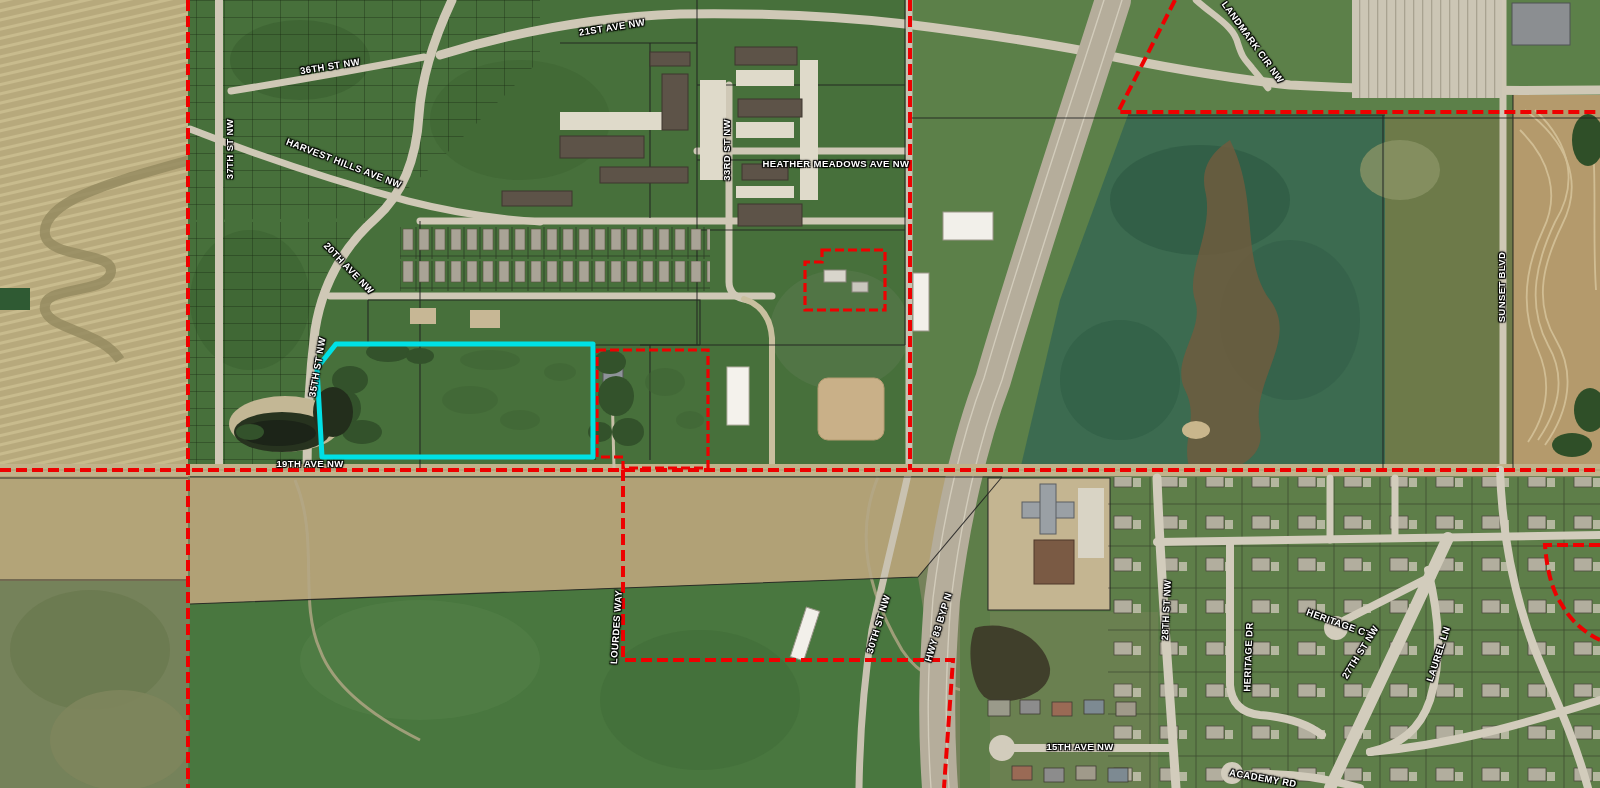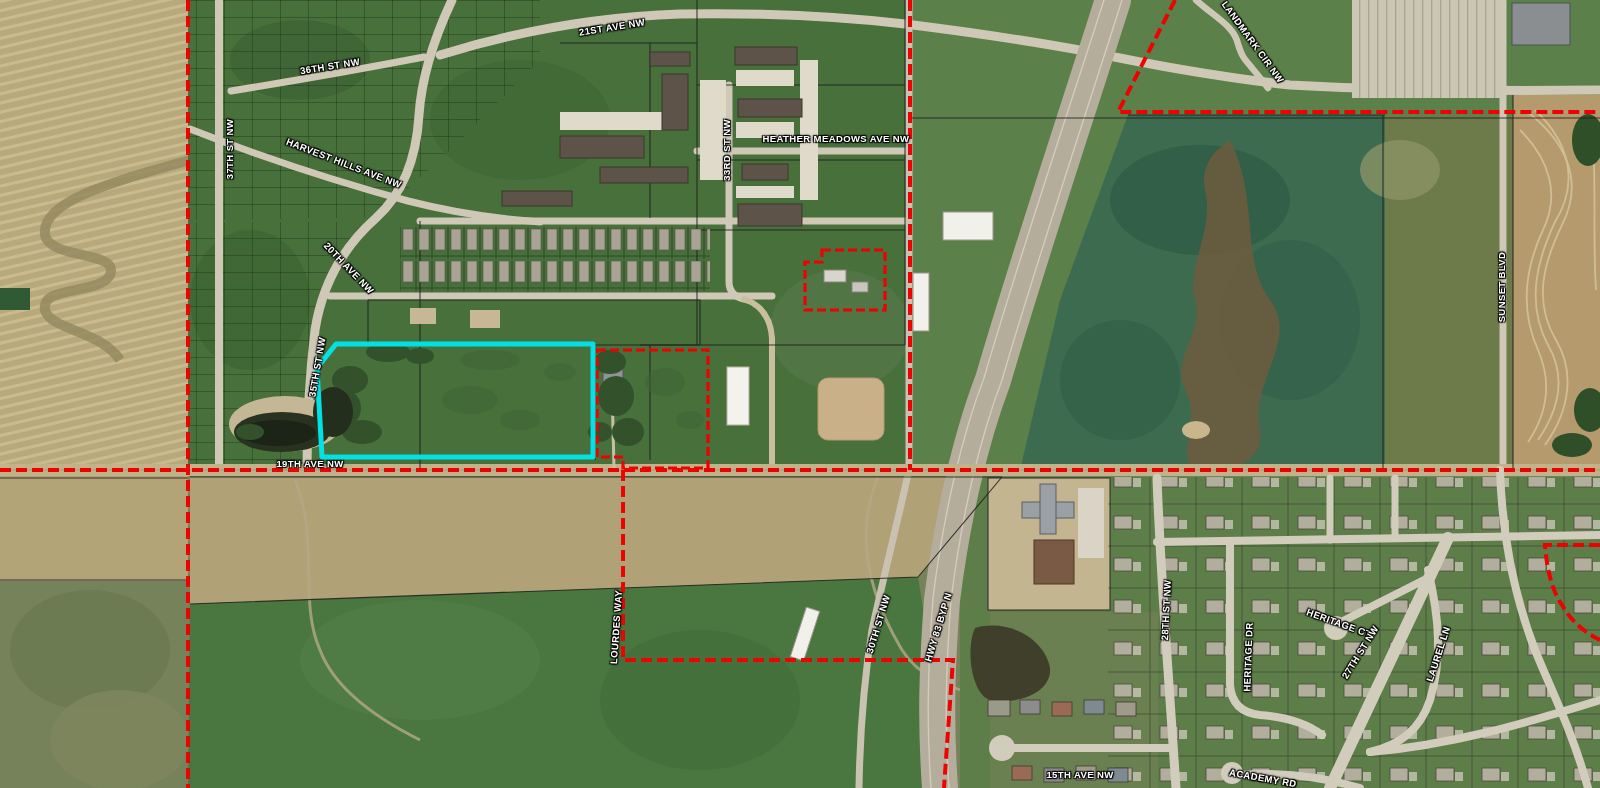--- a/index.html
+++ b/index.html
@@ -252,28 +252,28 @@
 </svg>
 
 <div id="labels">
       <div class="street-label" style="left: 612px; top: 27px; transform: translate(-50%, -50%) rotate(-9deg);">21ST AVE NW</div>
       <div class="street-label" style="left: 330px; top: 66px; transform: translate(-50%, -50%) rotate(-9deg);">36TH ST NW</div>
       <div class="street-label" style="left: 229px; top: 149px; transform: translate(-50%, -50%) rotate(-90deg);">37TH ST NW</div>
       <div class="street-label" style="left: 344px; top: 163px; transform: translate(-50%, -50%) rotate(21deg);">HARVEST HILLS AVE NW</div>
       <div class="street-label" style="left: 349px; top: 268px; transform: translate(-50%, -50%) rotate(46deg);">20TH AVE NW</div>
       <div class="street-label" style="left: 317px; top: 367px; transform: translate(-50%, -50%) rotate(-80deg);">35TH ST NW</div>
       <div class="street-label" style="left: 726px; top: 150px; transform: translate(-50%, -50%) rotate(-90deg);">33RD ST NW</div>
-      <div class="street-label" style="left: 818px; top: 138px; transform: translate(-50%, -50%) rotate(0deg); padding-left: 36px;">HEATHER MEADOWS AVE NW</div>
+      <div class="street-label" style="left: 818px; top: 163px; transform: translate(-50%, -50%) rotate(0deg); padding-left: 36px;">HEATHER MEADOWS AVE NW</div>
       <div class="street-label" style="left: 1253px; top: 42px; transform: translate(-50%, -50%) rotate(54deg);">LANDMARK CIR NW</div>
       <div class="street-label" style="left: 1501px; top: 287px; transform: translate(-50%, -50%) rotate(-90deg);">SUNSET BLVD</div>
       <div class="street-label" style="left: 310px; top: 463px; transform: translate(-50%, -50%) rotate(0deg);">19TH AVE NW</div>
       <div class="street-label" style="left: 616px; top: 627px; transform: translate(-50%, -50%) rotate(-86deg);">LOURDES WAY</div>
       <div class="street-label" style="left: 878px; top: 624px; transform: translate(-50%, -50%) rotate(-73deg);">30TH ST NW</div>
       <div class="street-label" style="left: 938px; top: 627px; transform: translate(-50%, -50%) rotate(-73deg);">HWY 83 BYP N</div>
       <div class="street-label" style="left: 1166px; top: 610px; transform: translate(-50%, -50%) rotate(-87deg);">28TH ST NW</div>
       <div class="street-label" style="left: 1248px; top: 657px; transform: translate(-50%, -50%) rotate(-88deg);">HERITAGE DR</div>
       <div class="street-label" style="left: 1339px; top: 623px; transform: translate(-50%, -50%) rotate(20deg);">HERITAGE CT</div>
       <div class="street-label" style="left: 1360px; top: 652px; transform: translate(-50%, -50%) rotate(-58deg);">27TH ST NW</div>
       <div class="street-label" style="left: 1438px; top: 654px; transform: translate(-50%, -50%) rotate(-72deg);">LAUREL LN</div>
-      <div class="street-label" style="left: 1080px; top: 774px; transform: translate(-50%, -50%) rotate(0deg);">15TH AVE NW</div>
+      <div class="street-label" style="left: 1080px; top: 746px; transform: translate(-50%, -50%) rotate(0deg);">15TH AVE NW</div>
       <div class="street-label" style="left: 1263px; top: 778px; transform: translate(-50%, -50%) rotate(10deg);">ACADEMY RD</div>
     </div>
 </div>
 
 </body></html>

